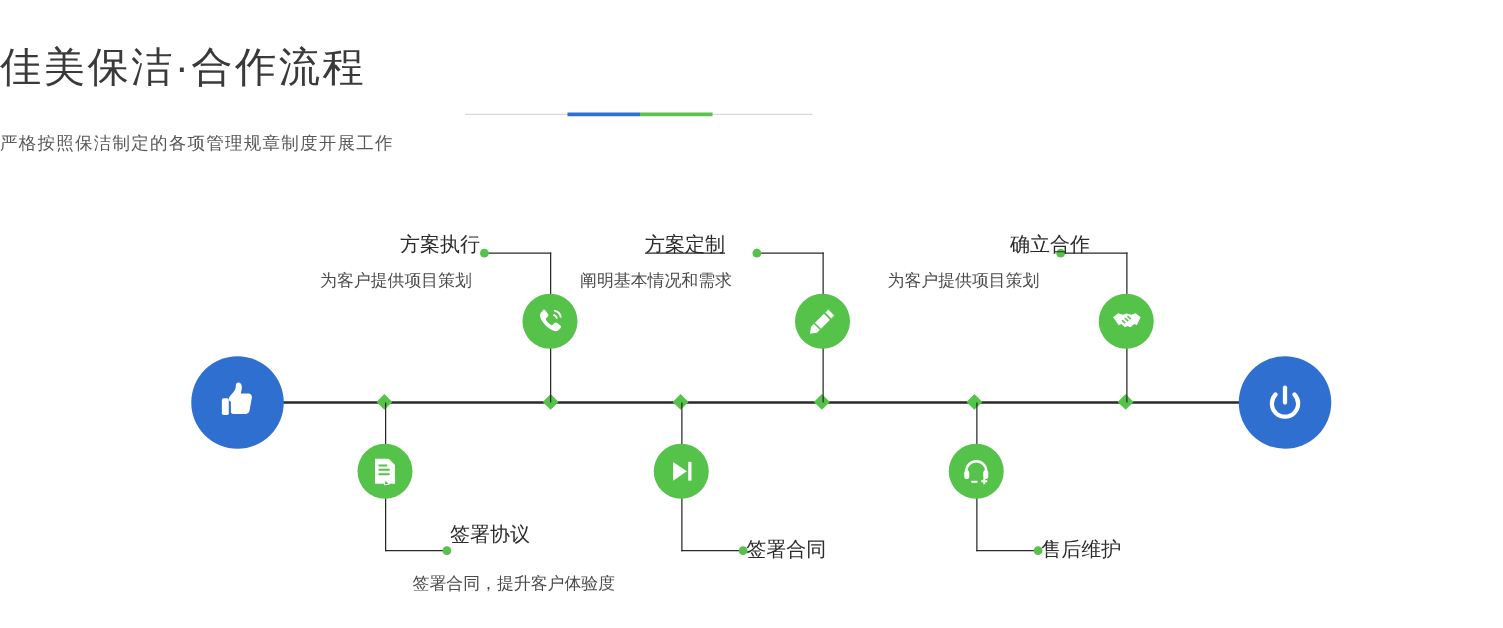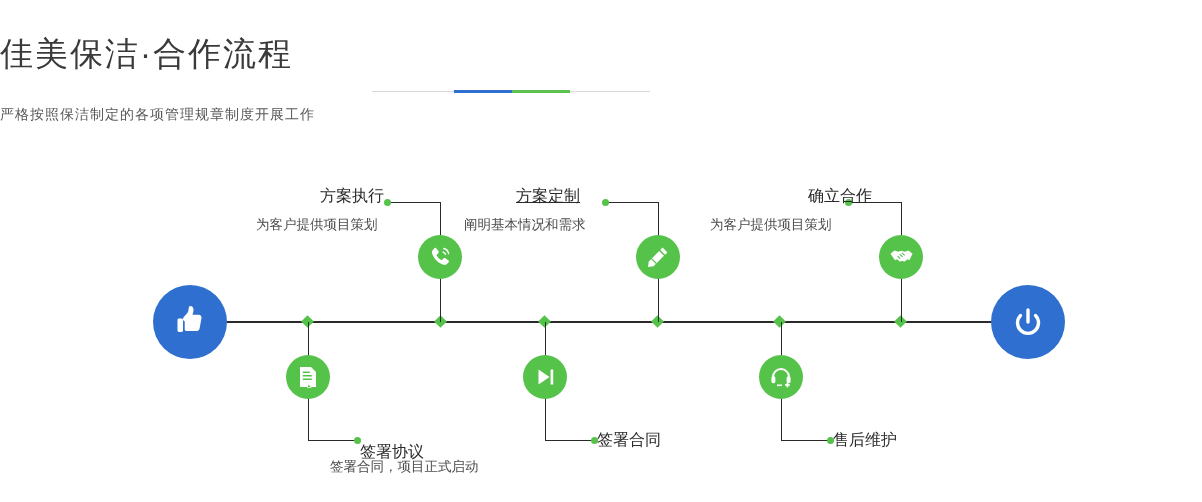--- a/index.html
+++ b/index.html
@@ -241,22 +241,22 @@
   <div class="node" style="left:286px; top:205px;">
     <span>
       <svg width="26" height="26" viewBox="0 0 26 26">
         <path fill="#ffffff" d="M5 3h11l5 5v15H5z"></path>
         <path fill="#55c24a" d="M7.8 7.5h7v1.6h-7zM7.8 11h9v1.6h-9zM7.8 14.5h9v1.6h-9z"></path>
         <path fill="#ffffff" d="M17.8 14.8l3.6 3.6-5.3 5.3-3.9.4.4-3.9z"></path>
         <path fill="#55c24a" d="M13.4 20.6l2.4 2.4-2.9.3z"></path>
       </svg>
     </span>
   </div>
-  <div class="lbl-title" style="left:360px; top:292px;">签署协议</div>
-  <div class="lbl-desc" style="left:330px; top:308px;">签署合同，项目正式启动</div>
+  <div class="lbl-title" style="left:360px; top:268px;">签署协议</div>
+  <div class="lbl-desc" style="left:330px; top:308px;">签署合同，提升客户体验度</div>
 
   <div class="vline" style="left:545px; top:172px; height:119px;"></div>
   <div class="hline" style="left:545px; top:290px; width:50px;"></div>
   <div class="dot" style="left:591px; top:287px;"></div>
   <div class="node" style="left:523px; top:205px;">
     <span>
       <svg width="26" height="26" viewBox="0 0 26 26">
         <path fill="#ffffff" d="M6.5 5.5l11 7.5-11 7.5z"></path>
         <rect fill="#ffffff" x="18.6" y="5.5" width="2.6" height="15"></rect>
       </svg>

